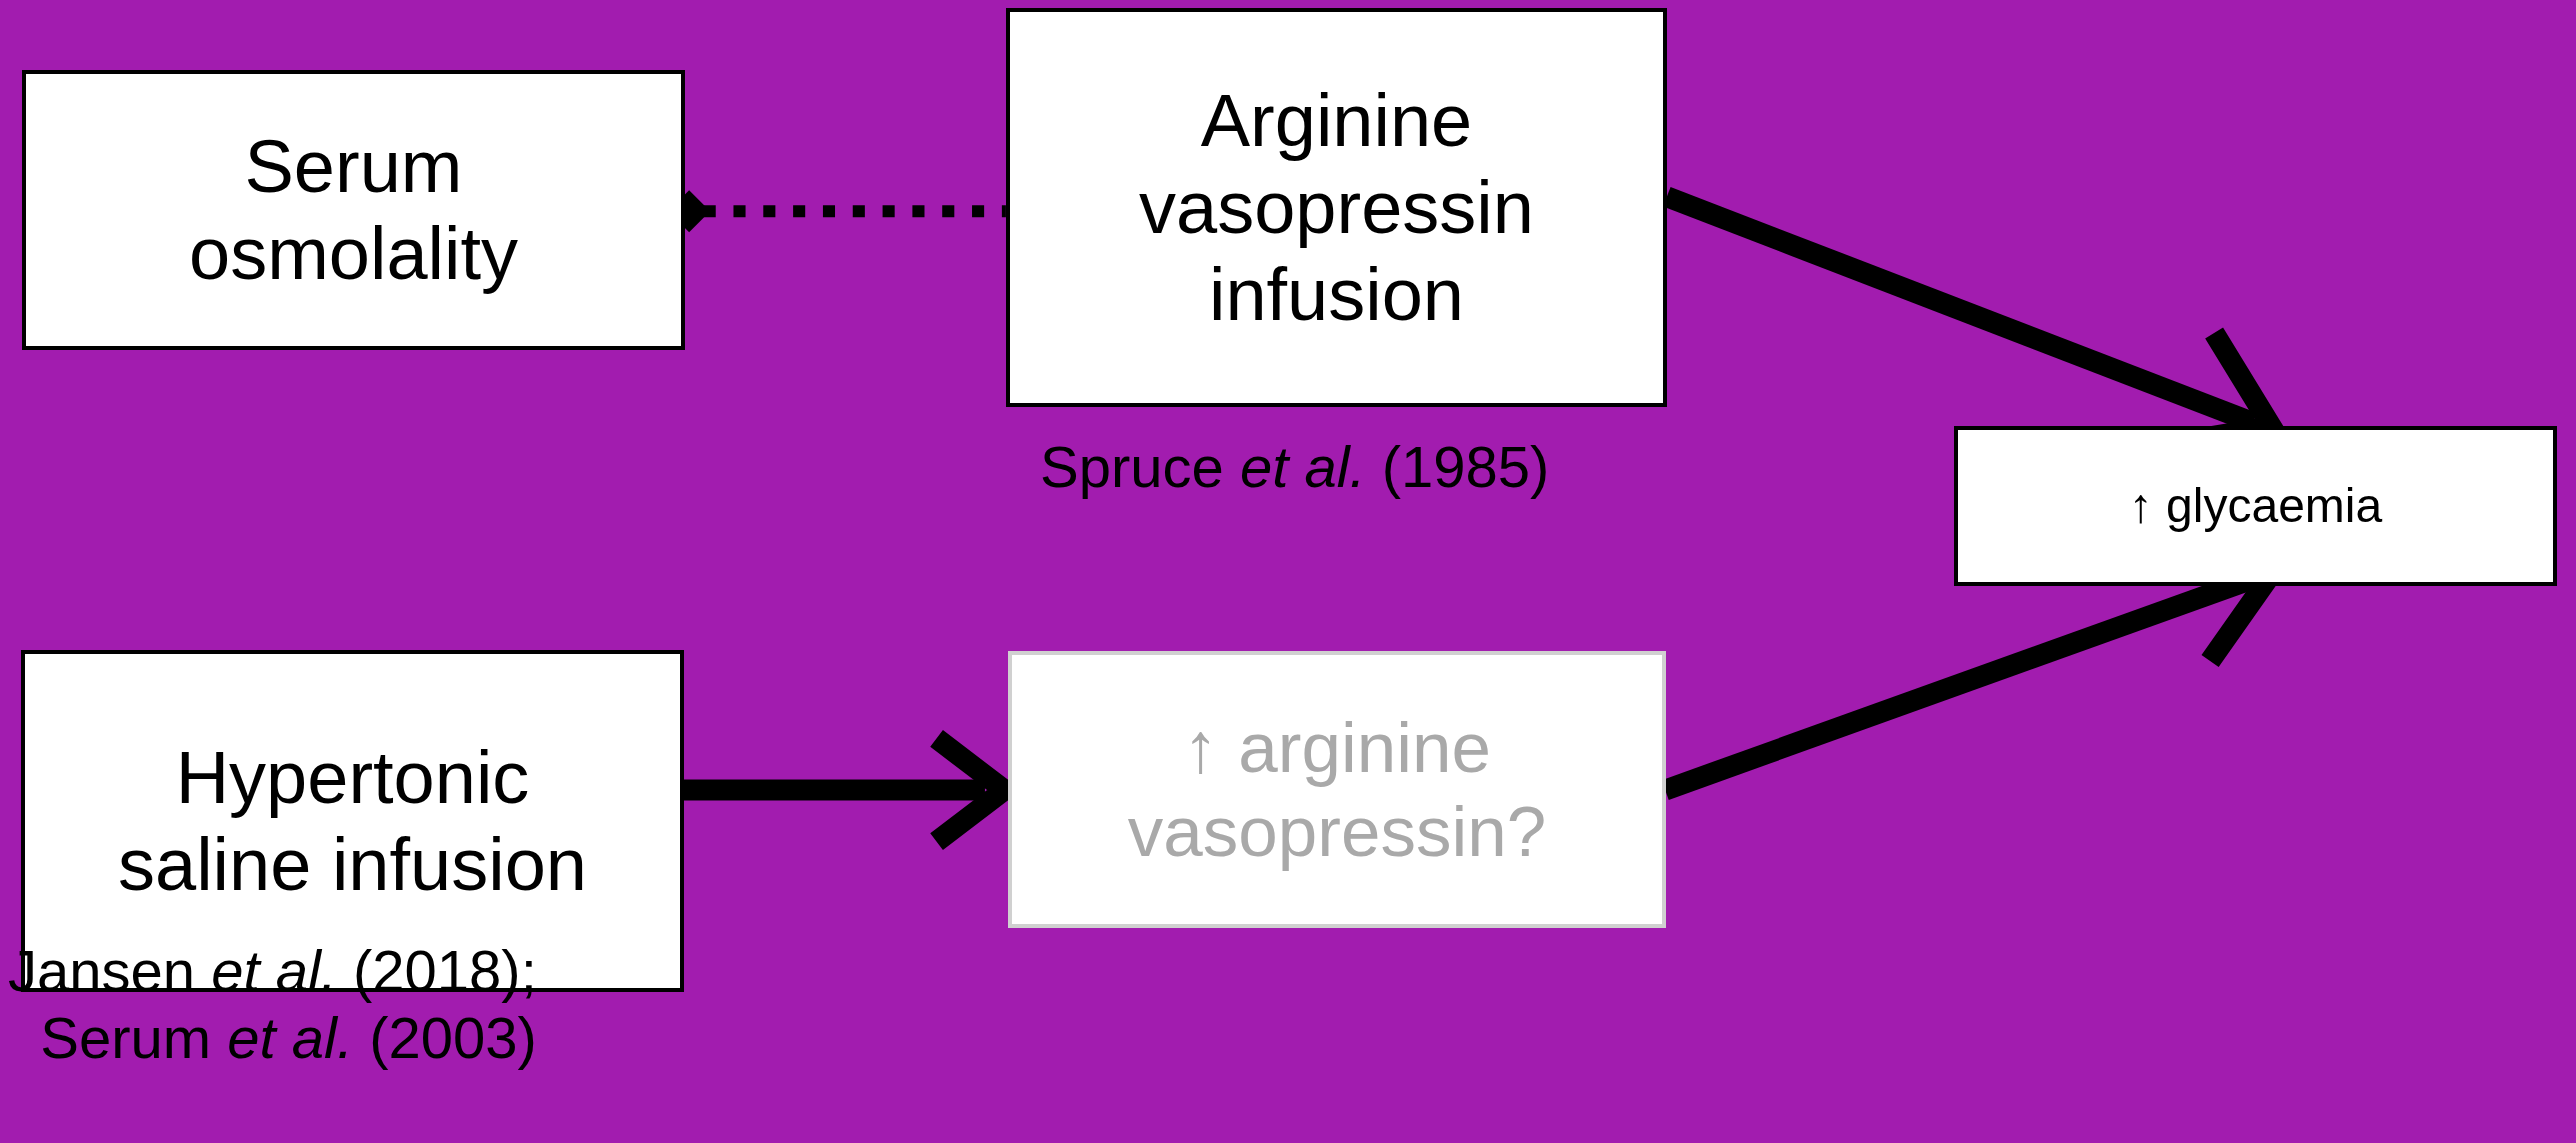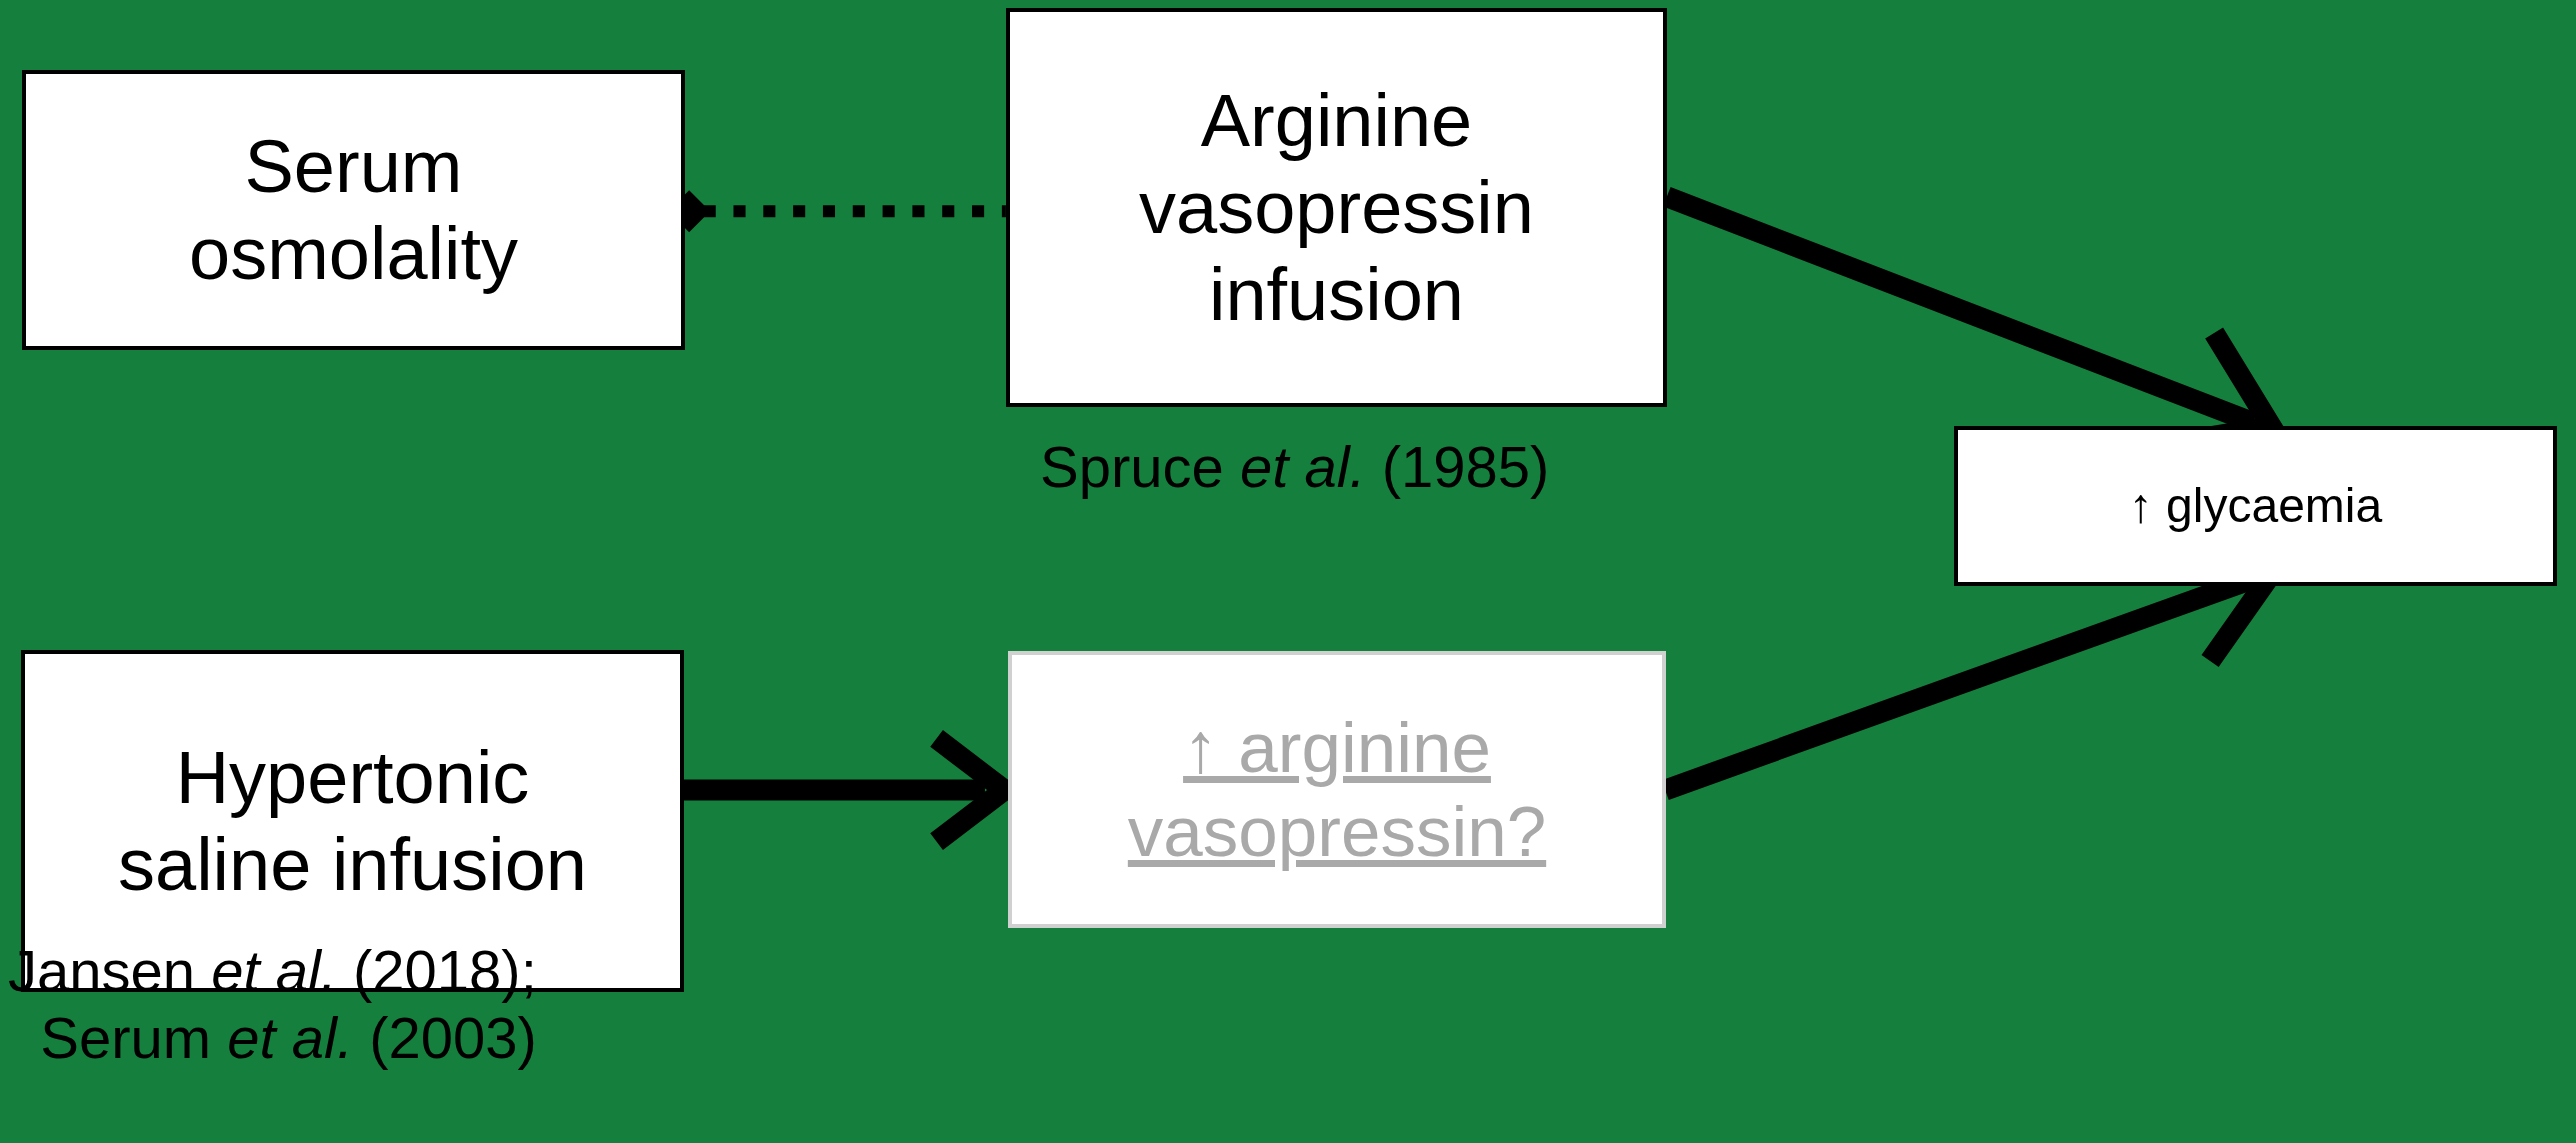--- a/index.html
+++ b/index.html
@@ -4,21 +4,21 @@
 <style>
   html, body {
     margin: 0;
     padding: 0;
     background: #ffffff;
   }
   #canvas {
     position: relative;
     width: 2576px;
     height: 1144px;
-    background: #15803d;
+    background: #a21caf;
     overflow: hidden;
     font-family: "Liberation Sans", sans-serif;
   }
   .node {
     position: absolute;
     box-sizing: border-box;
     display: flex;
     align-items: center;
     justify-content: center;
     text-align: center;
@@ -41,21 +41,21 @@
     white-space: pre-line;
     text-align: right;
   }
   .caption em { font-style: italic; }
 
   
   #node-serum-osmolality    { left: 22px;   top: 70px;   width: 663px;  height: 280px; font-size: 74px; }
   #node-avp-infusion        { left: 1006px; top: 8px;   width: 661px;  height: 399px; font-size: 74px; }
   #node-glycaemia           { left: 1954px; top: 426px;  width: 603px;  height: 160px; font-size: 48px; }
   #node-hypertonic-saline   { left: 21px;   top: 650px;  width: 663px;  height: 342px; font-size: 74px; }
-  #node-avp-question        { left: 1008px; top: 651px;  width: 658px;  height: 277px; font-size: 71px; text-decoration: underline; }
+  #node-avp-question        { left: 1008px; top: 651px;  width: 658px;  height: 277px; font-size: 71px; }
 
   
   #caption-spruce           { left: 1040px; top: 433px;  font-size: 58px; }
   #caption-jansen-keller    { left: 8px;   top: 937px; font-size: 58px; }
 
   svg#edges {
     position: absolute;
     left: 0; top: 0;
     width: 2576px;
     height: 1144px;

